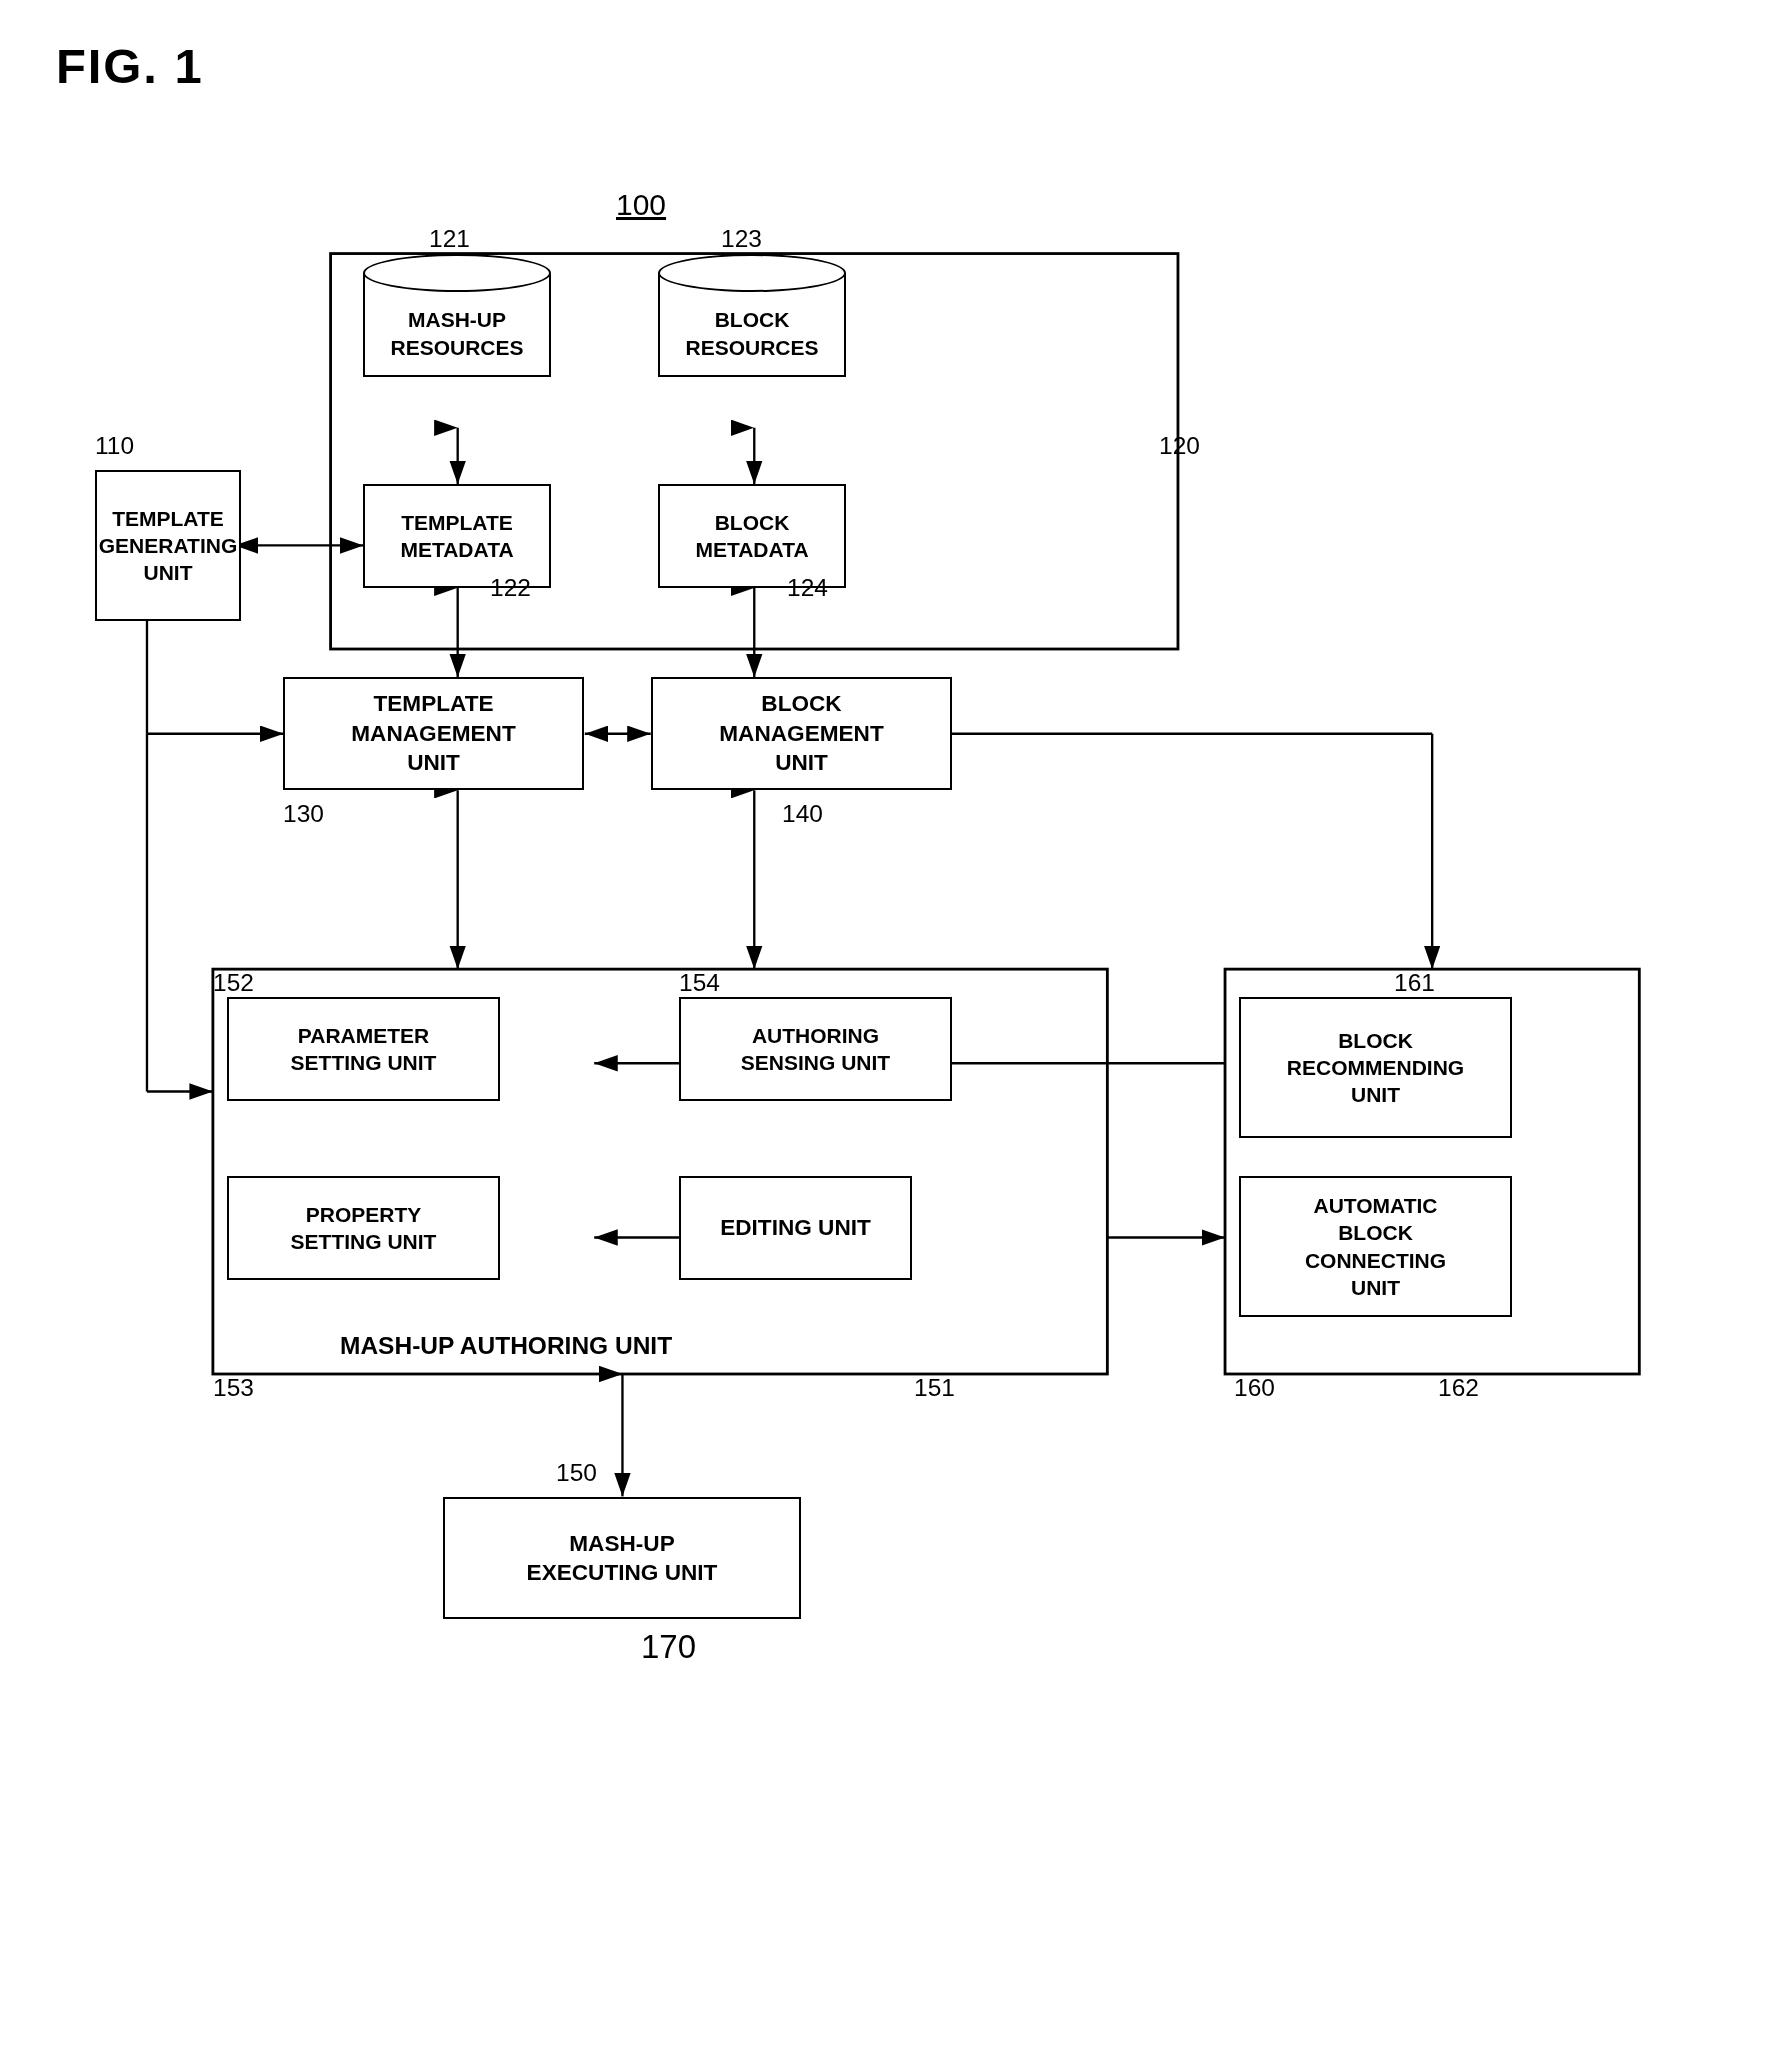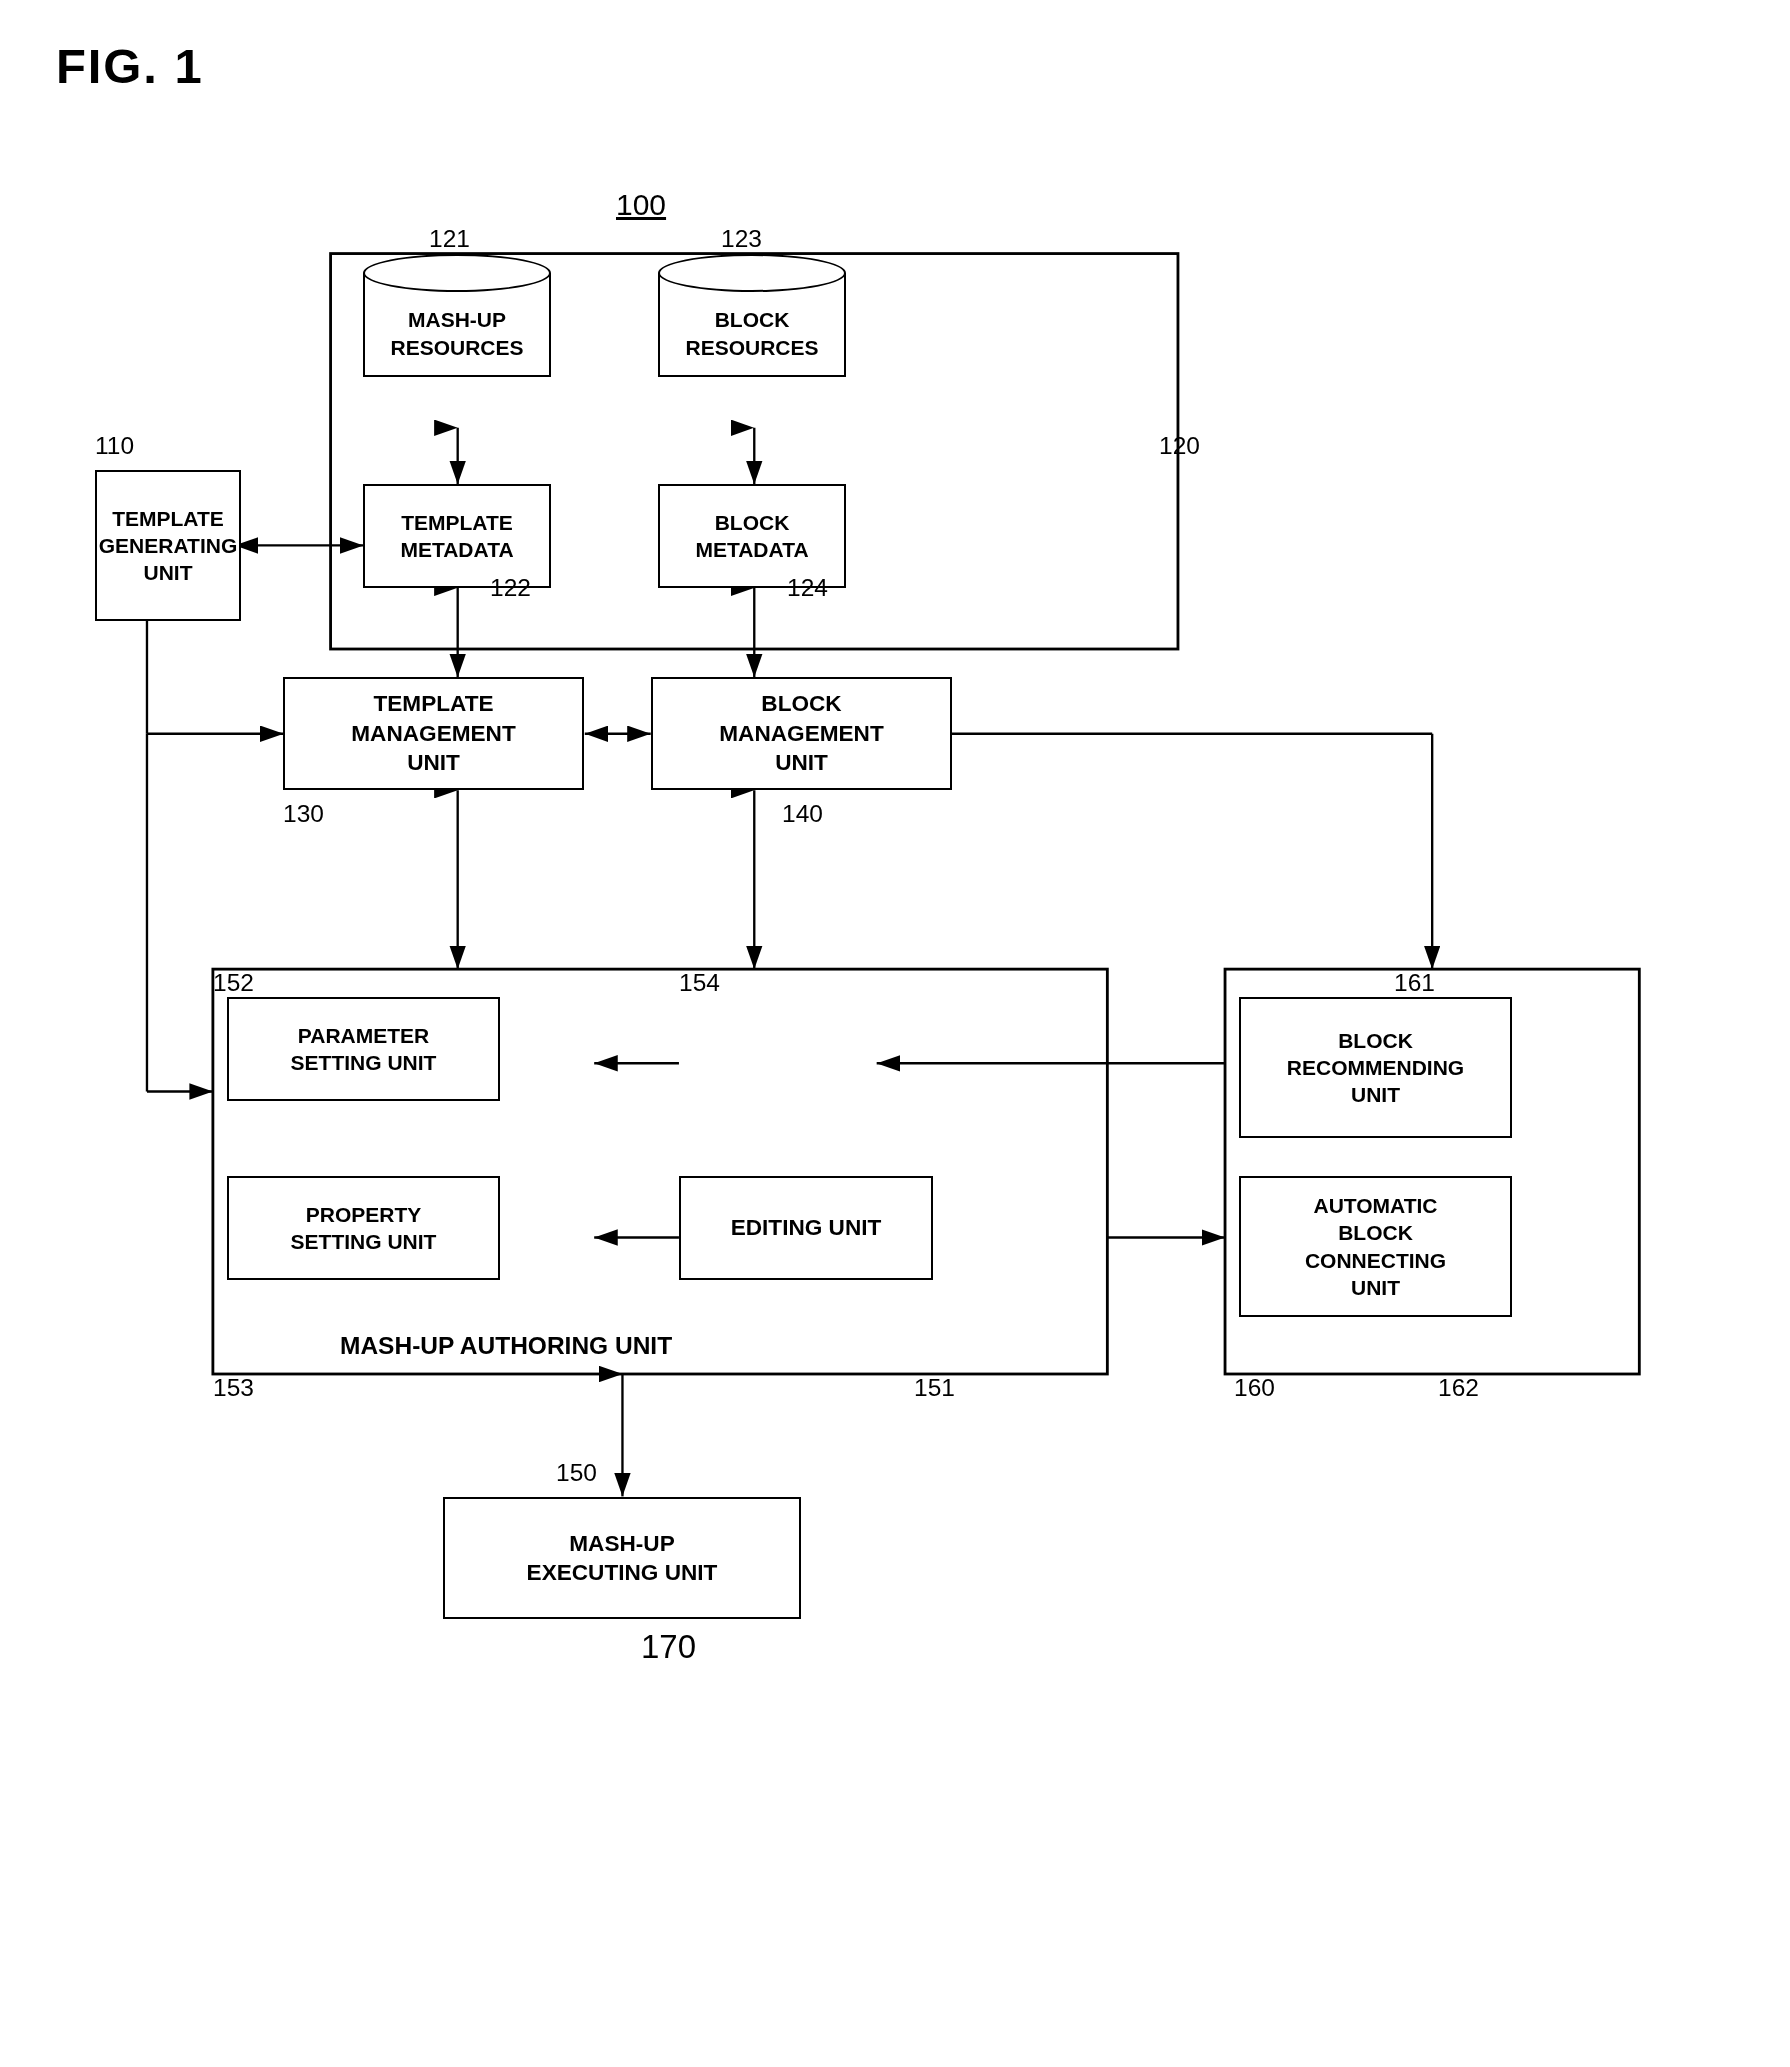--- a/index.html
+++ b/index.html
@@ -218,22 +218,26 @@
     <div class="box" style="left:132px; top:847px; width:273px; height:104px; font-size:21px; white-space:pre-line;">
       <span>PARAMETER
 SETTING UNIT</span>
     </div>
 
     <div class="box" style="left:132px; top:1026px; width:273px; height:104px; font-size:21px; white-space:pre-line;">
       <span>PROPERTY
 SETTING UNIT</span>
     </div>
 
-
-    <div class="box" style="left:584px; top:1026px; width:254px; height:104px; font-size:22.6px; white-space:pre-line;">
+    <div class="box" style="left:584px; top:847px; width:273px; height:104px; font-size:21px; white-space:pre-line;">
+      <span>AUTHORING
+SENSING UNIT</span>
+    </div>
+
+    <div class="box" style="left:584px; top:1026px; width:233px; height:104px; font-size:22.6px; white-space:pre-line;">
       <span>EDITING UNIT</span>
     </div>
 
     <div class="label" style="left:245px; top:1182px; font-size:24.5px; font-weight:bold;">MASH-UP AUTHORING UNIT</div>
 
     <div class="label" style="left:118px; top:819px; font-size:24.5px;">152</div>
     <div class="label" style="left:118px; top:1224px; font-size:24.5px;">153</div>
     <div class="label" style="left:584px; top:819px; font-size:24.5px;">154</div>
     <div class="label" style="left:819px; top:1224px; font-size:24.5px;">151</div>
 

